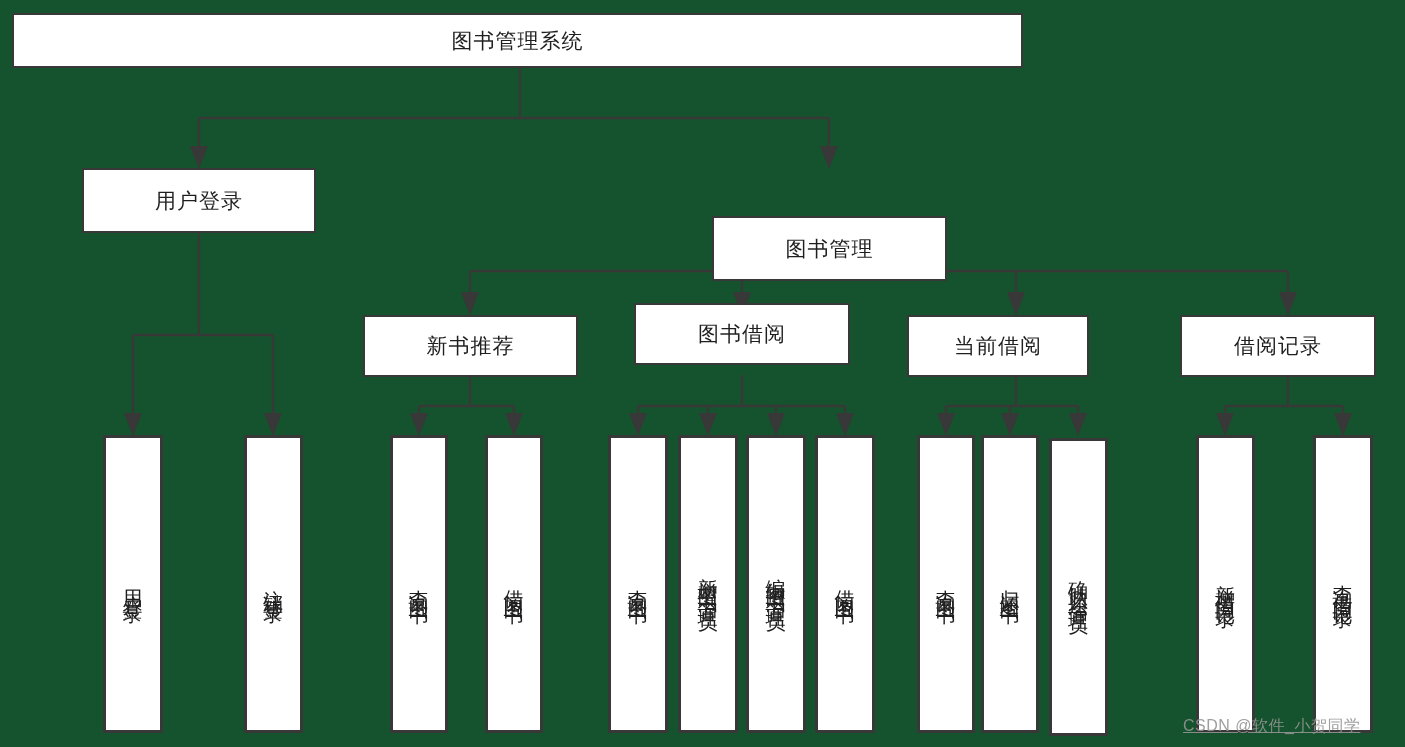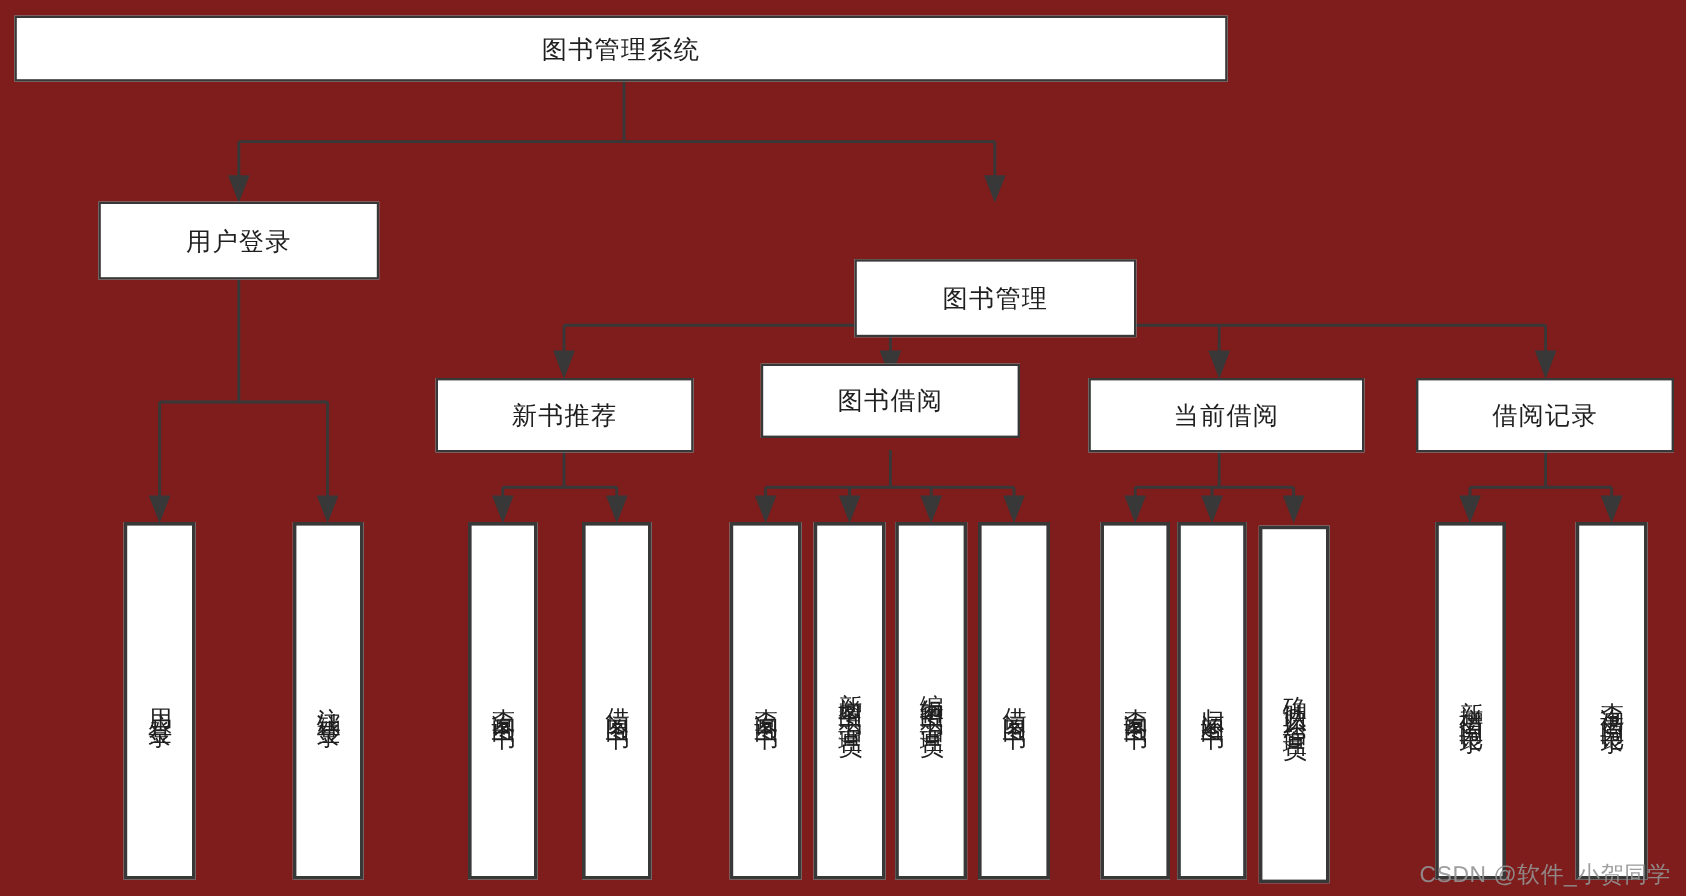--- a/index.html
+++ b/index.html
@@ -1,20 +1,20 @@
 <!DOCTYPE html>
 <html><head>
 <meta charset="utf-8">
 <style>
   html, body { margin: 0; padding: 0; background: #ffffff; }
   .canvas {
     position: relative;
     width: 1405px;
     height: 747px;
-    background: #7f1d1d;
+    background: #14532d;
     font-family: "Liberation Sans", "DejaVu Sans", sans-serif;
     color: #1f1f1f;
     overflow: hidden;
   }
   .connectors {
     position: absolute;
     left: 0; top: 0;
     width: 1405px; height: 747px;
     z-index: 0;
   }
@@ -37,24 +37,25 @@
   .leaf .vtext {
     writing-mode: vertical-rl;
     text-orientation: mixed;
     letter-spacing: 5px;
     line-height: 1;
     white-space: nowrap;
   }
   .watermark {
     position: absolute;
     z-index: 3;
-    font-size: 19px;
+    font-size: 16px;
     color: rgba(148, 148, 148, 0.9);
     letter-spacing: 0.5px;
     white-space: nowrap;
+    text-decoration: underline;
   }
 </style>
 </head>
 <body>
 
 <div class="canvas">
 
   <svg class="connectors" viewBox="0 0 1405 747" xmlns="http://www.w3.org/2000/svg" fill="#383838" stroke="#383838" stroke-width="2.4">
     <g>
       <path fill="none" d="M520,66 V118 M199,118 H829 M199,118 V148 M829,118 V148"></path>
@@ -108,24 +109,24 @@
   <div class="box" style="left:712px; top:168px; width:235px; height:65px;margin-top:48px;">
     <span>图书管理</span>
   </div>
 
   <div class="box" style="left:363px; top:315px; width:215px; height:62px;">
     <span>新书推荐</span>
   </div>
   <div class="box" style="left:634px; top:303px; width:216px; height:62px;">
     <span>图书借阅</span>
   </div>
-  <div class="box" style="left:907px; top:315px; width:230px; height:62px;">
+  <div class="box" style="left:907px; top:315px; width:182px; height:62px;">
     <span>当前借阅</span>
   </div>
-  <div class="box" style="left:1180px; top:315px; width:215px; height:62px;">
+  <div class="box" style="left:1180px; top:315px; width:196px; height:62px;">
     <span>借阅记录</span>
   </div>
 
   <div class="box leaf" style="left:103px; top:435px; width:60px; height:298px;">
     <span class="vtext">用户登录</span>
   </div>
   <div class="box leaf" style="left:244px; top:435px; width:59px; height:298px;">
     <span class="vtext">注销登录</span>
   </div>
 

